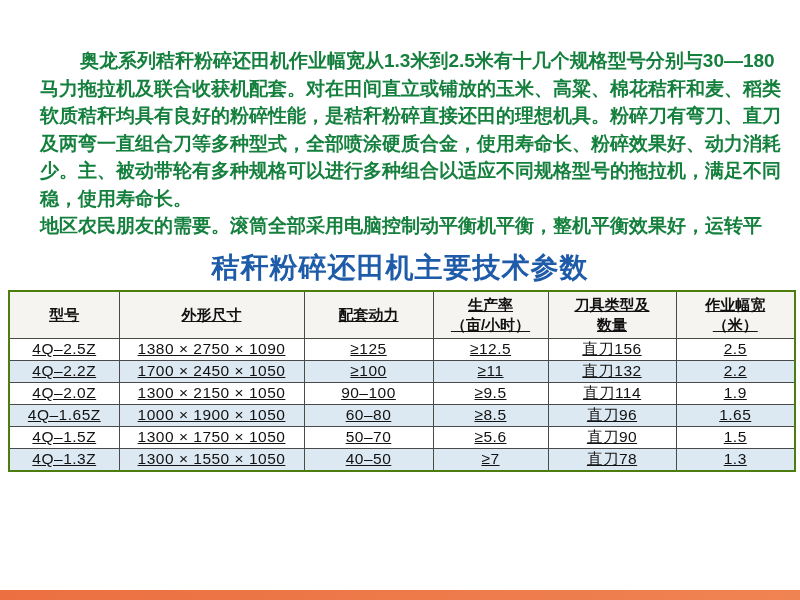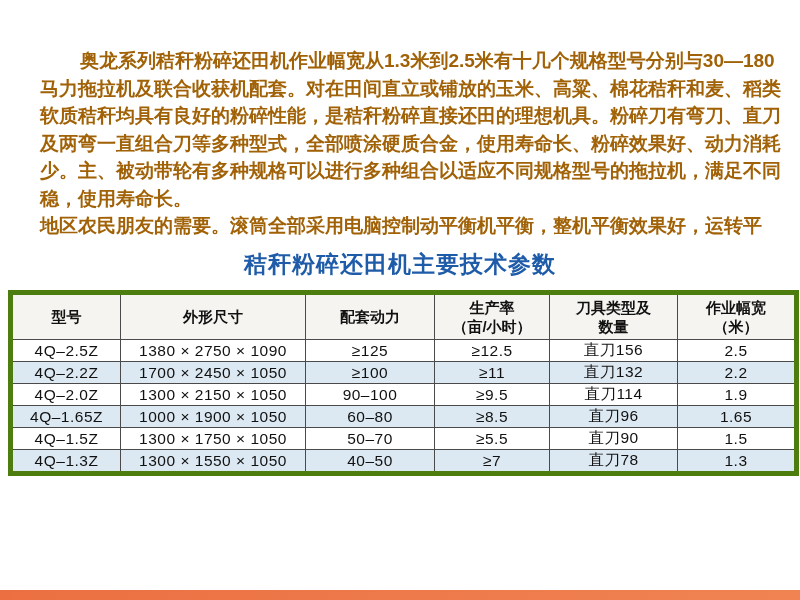--- a/index.html
+++ b/index.html
@@ -12,54 +12,54 @@
     color: #141414;
   }
   .intro {
     position: absolute;
     top: 47px;
     left: 40px;
     right: 38px;
     font-size: 19px;
     line-height: 27.5px;
     font-weight: 600;
-    color: #a16207;
+    color: #15803d;
   }
   .intro-line {
     text-align: justify;
     text-align-last: justify;
     white-space: nowrap;
   }
   .intro-line.first { text-indent: 40px; }
   .intro-line.last { text-align-last: left; white-space: normal; }
   .table-title {
     position: absolute;
     top: 249px;
     left: 0;
     width: 100%;
     text-align: center;
     font-family: "DejaVu Serif", "Liberation Serif", serif;
-    font-size: 23px;
+    font-size: 28px;
     font-weight: bold;
     letter-spacing: 1px;
     color: #1e5ba8;
   }
   table.spec {
     position: absolute;
     top: 290px;
     left: 8px;
     width: 786px;
     border-collapse: collapse;
     table-layout: fixed;
     background: #ffffff;
   }
   table.spec, table.spec th, table.spec td {
     border: 1px solid #4a4a4a;
   }
-  table.spec { border: 5px solid #4d7c0f; }
+  table.spec { border: 2px solid #4d7c0f; text-decoration: underline; }
   table.spec th, table.spec td {
     text-align: center;
     vertical-align: middle;
     overflow: hidden;
   }
   table.spec thead th {
     height: 47px;
     font-size: 15px;
     font-weight: bold;
     line-height: 1.3;
@@ -147,21 +147,21 @@
         <td>1000 × 1900 × 1050</td>
         <td>60–80</td>
         <td>≥8.5</td>
         <td>直刀96</td>
         <td>1.65</td>
       </tr>
       <tr>
         <td>4Q–1.5Z</td>
         <td>1300 × 1750 × 1050</td>
         <td>50–70</td>
-        <td>≥5.5</td>
+        <td>≥5.6</td>
         <td>直刀90</td>
         <td>1.5</td>
       </tr>
       <tr>
         <td>4Q–1.3Z</td>
         <td>1300 × 1550 × 1050</td>
         <td>40–50</td>
         <td>≥7</td>
         <td>直刀78</td>
         <td>1.3</td>

